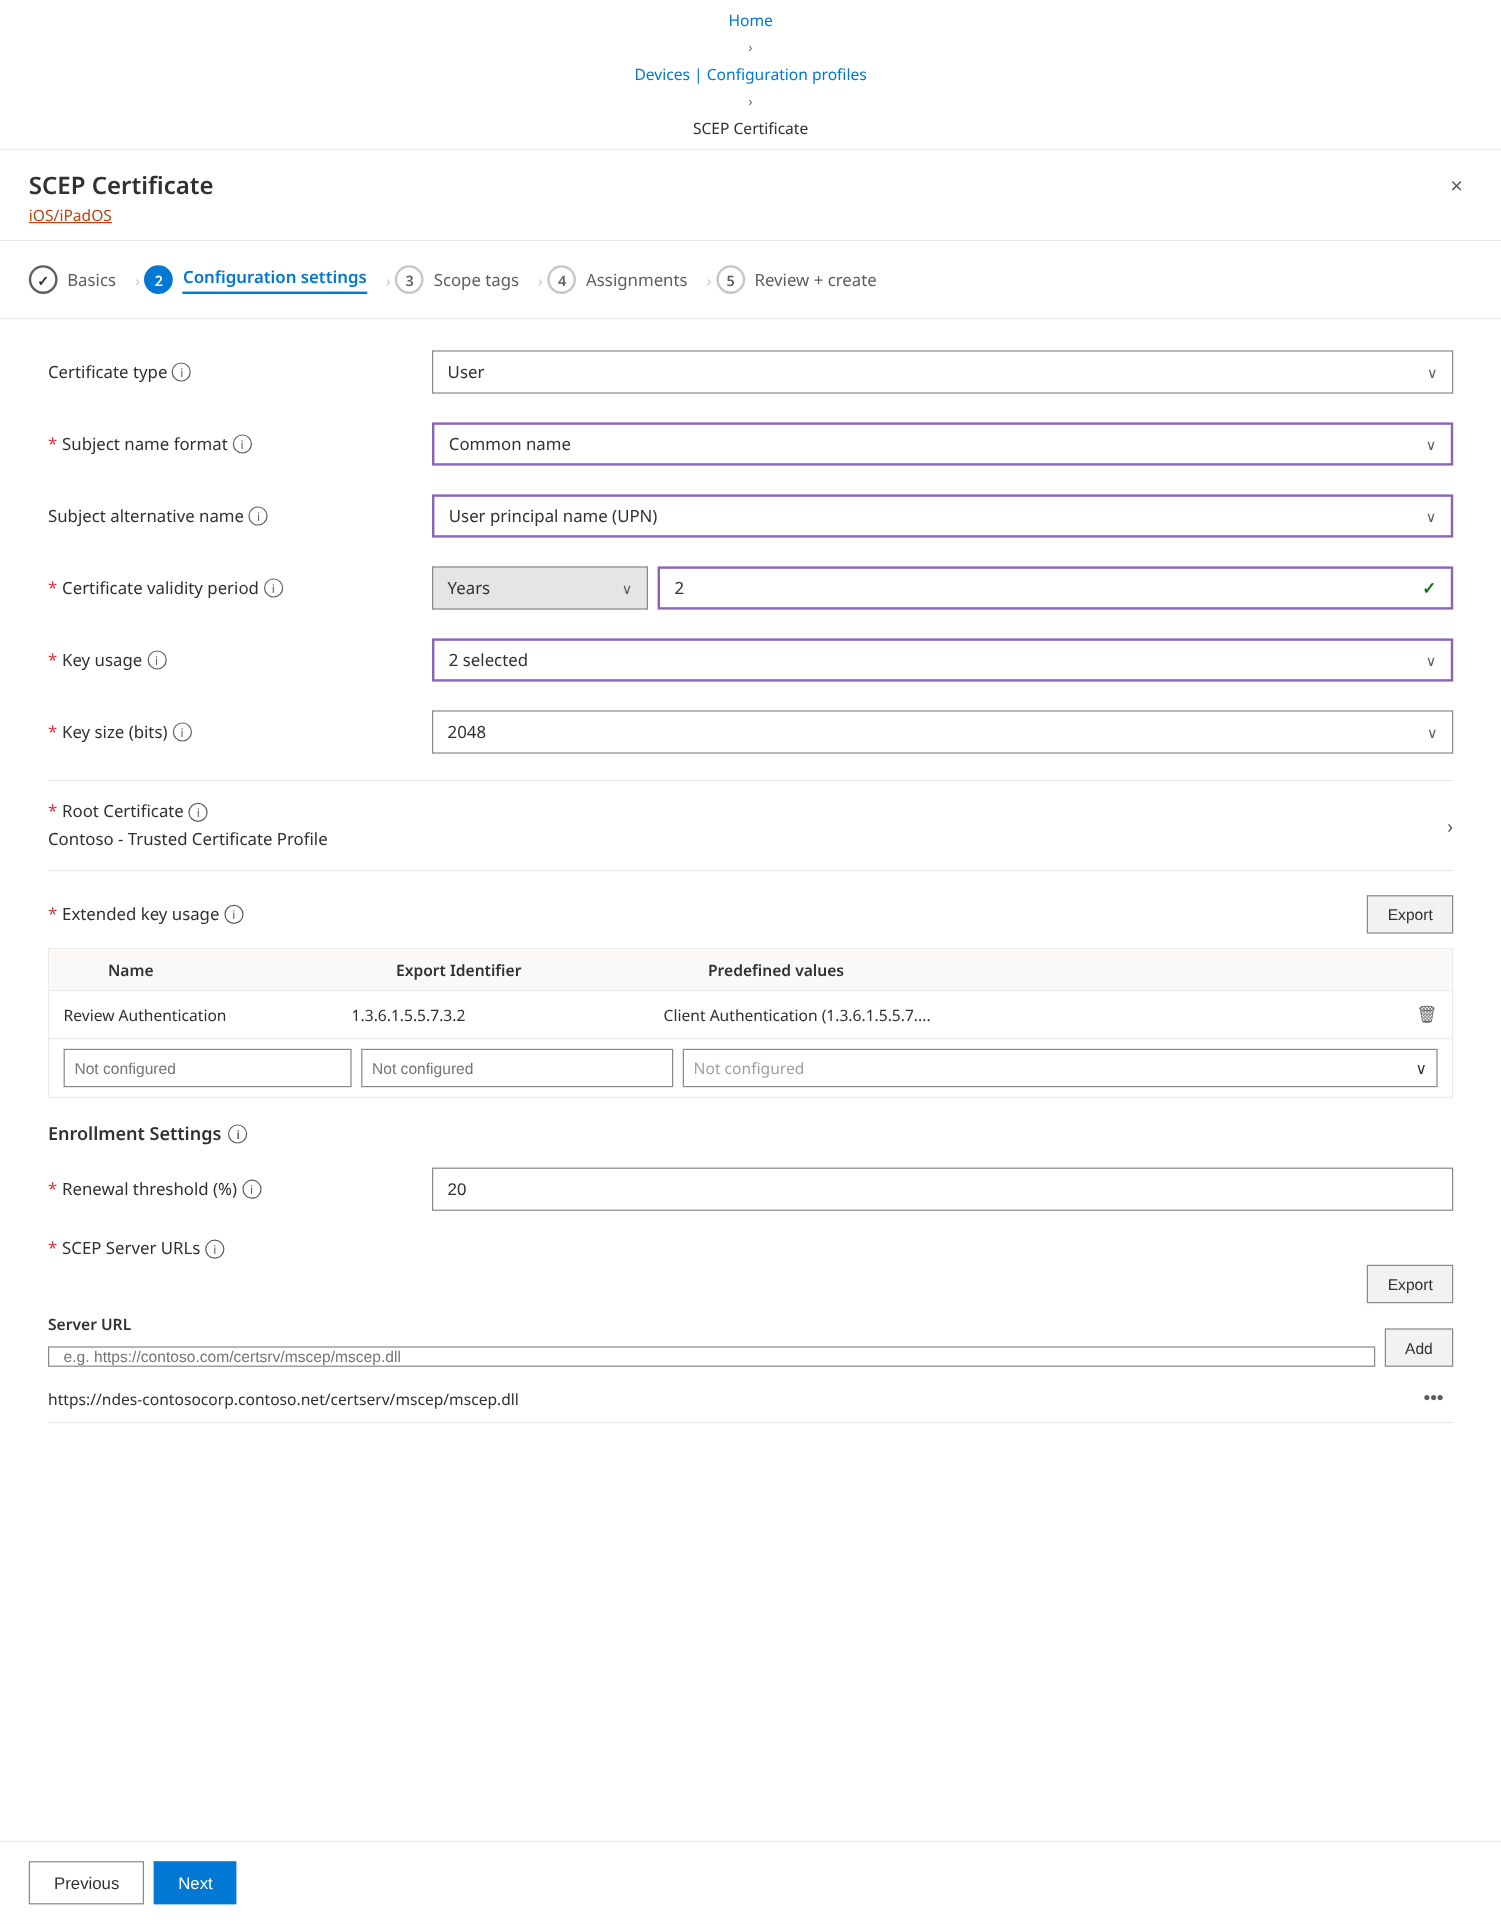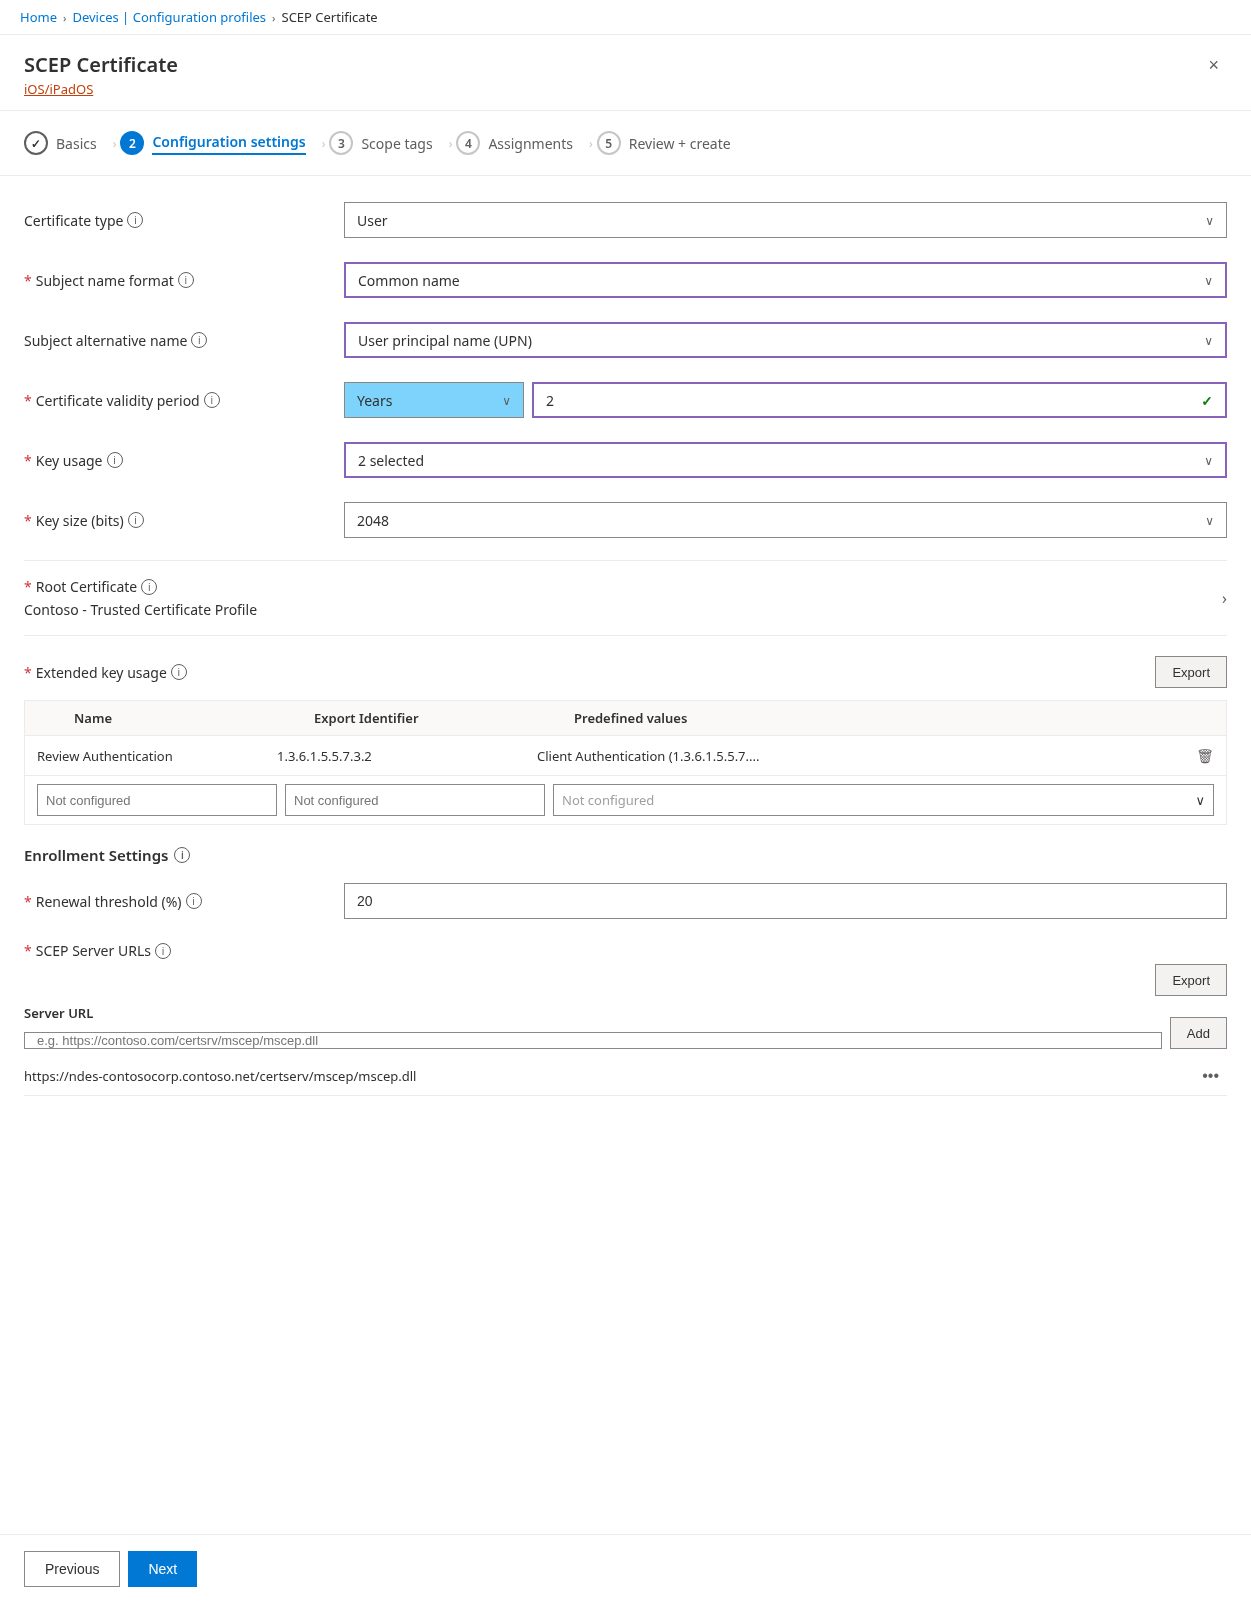--- a/index.html
+++ b/index.html
@@ -18,20 +18,21 @@
     }
     .breadcrumb-bar {
       background: #fff;
       border-bottom: 1px solid #edebe9;
       padding: 8px 20px;
       display: flex;
       align-items: center;
       gap: 6px;
       font-size: 13px;
       color: #605e5c;
+      flex-direction: column;
     }
     .breadcrumb-bar a {
       color: #0078d4;
       text-decoration: none;
     }
     .breadcrumb-bar .chevron { color: #605e5c; font-size: 11px; }
     .breadcrumb-bar .current { color: #323130; }
 
     .panel-header {
       padding: 16px 24px 12px;
@@ -103,21 +104,21 @@
       padding-bottom: 2px;
     }
     .step-label.inactive { color: #605e5c; }
     .step-separator {
       color: #c8c6c4;
       padding: 0 4px;
       font-size: 12px;
     }
 
     .content-area {
-      padding: 24px 24px;
+      padding: 24px 40px;
       flex: 1;
       overflow-y: auto;
     }
 
     .form-row {
       display: flex;
       align-items: center;
       margin-bottom: 20px;
       min-height: 40px;
     }
@@ -166,21 +167,21 @@
 
     .validity-row {
       display: flex;
       align-items: center;
       gap: 8px;
     }
     .validity-unit {
       width: 180px;
       height: 36px;
       border: 1px solid #8a8886;
-      background: #7dd3fc;
+      background: #e5e5e5;
       padding: 0 12px;
       font-size: 14px;
       display: flex;
       align-items: center;
       justify-content: space-between;
       cursor: pointer;
     }
     .validity-value {
       flex: 1;
       height: 36px;

